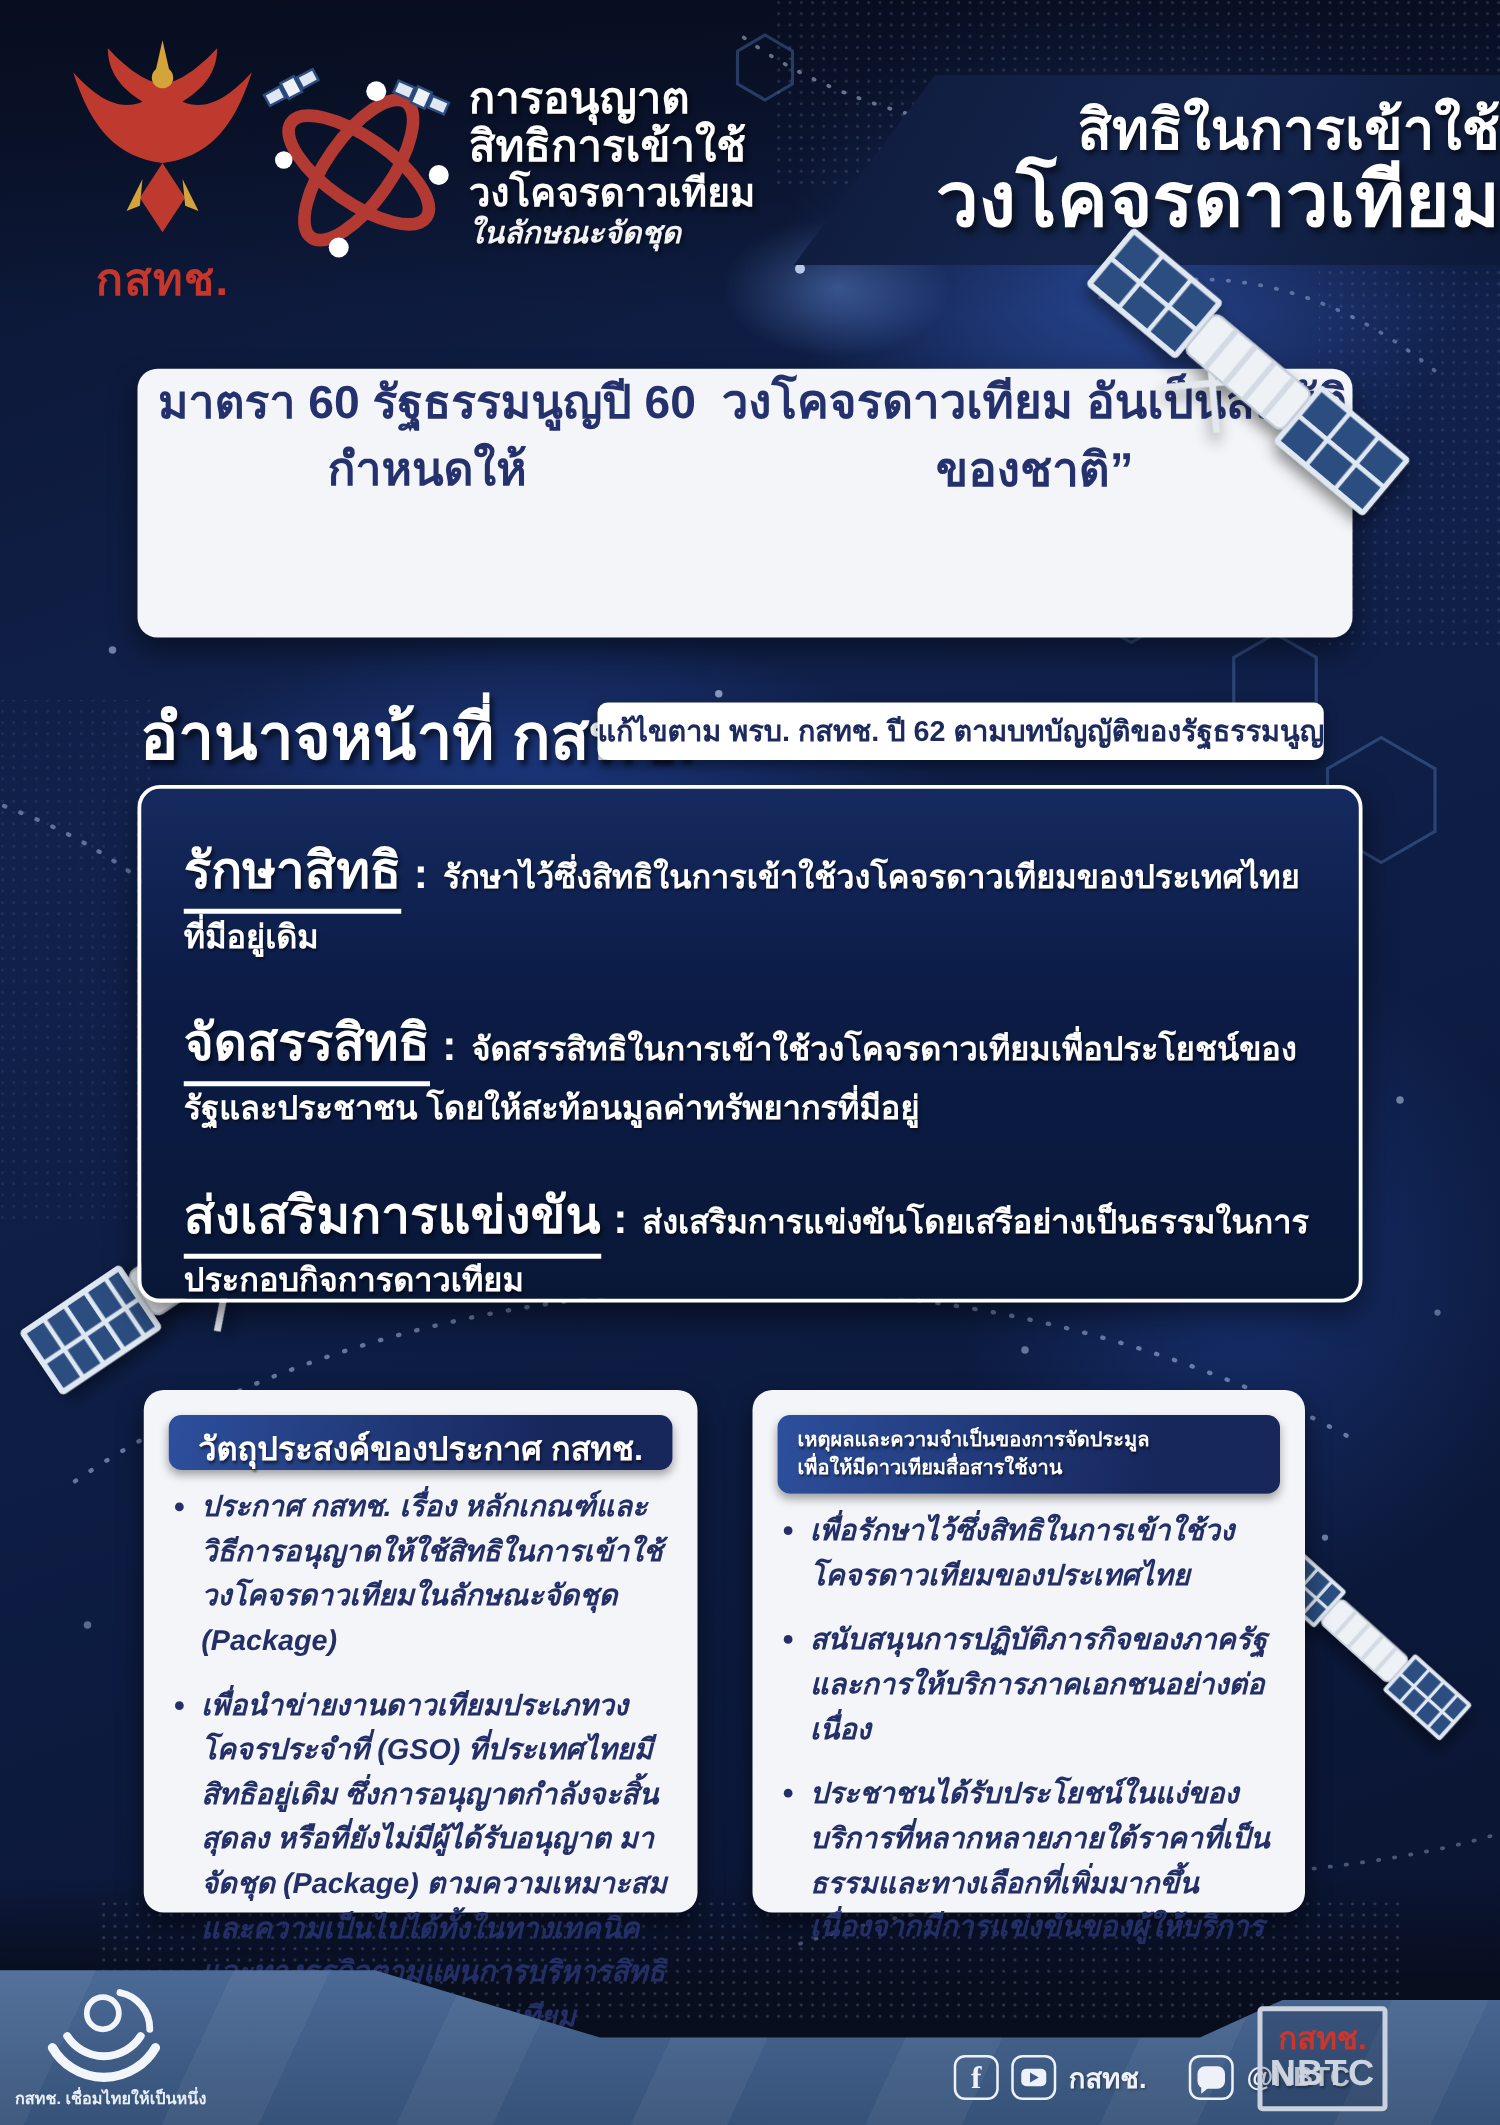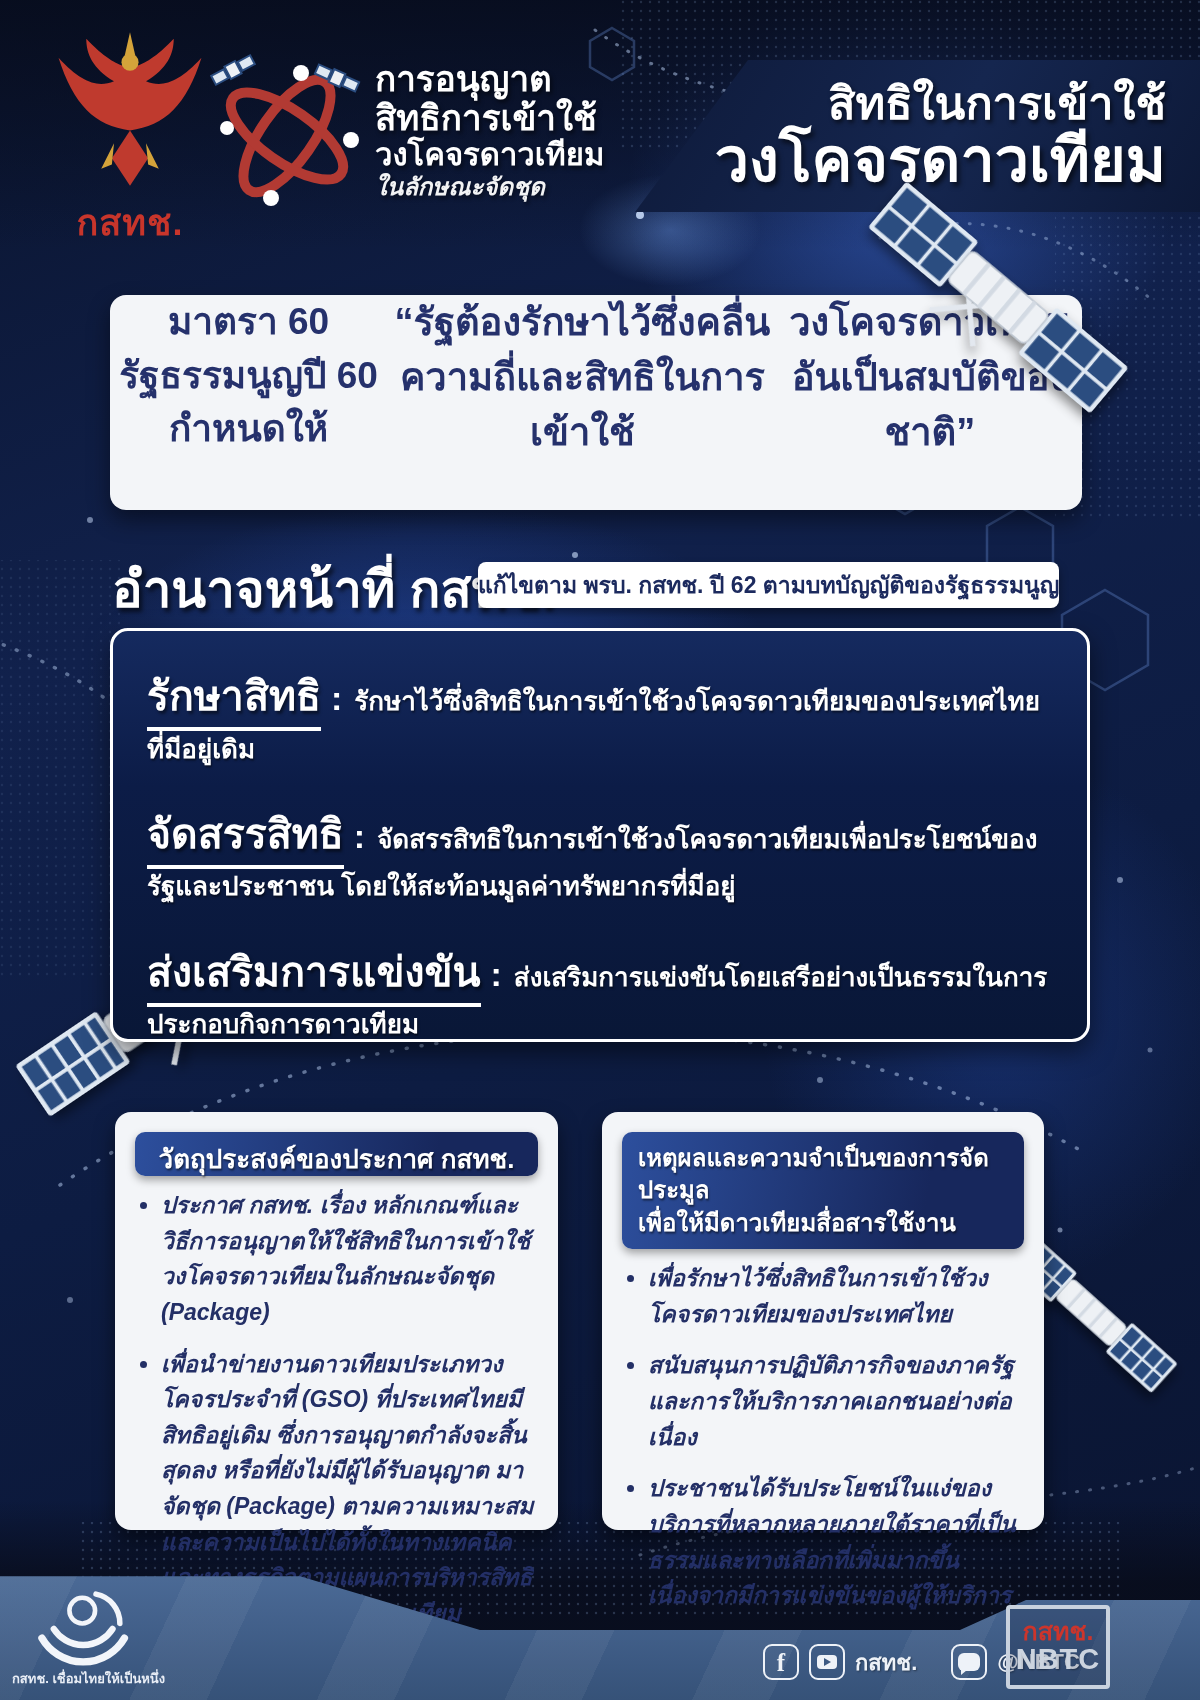--- a/index.html
+++ b/index.html
@@ -25,21 +25,21 @@
   .brand-l1{font-size:35px;font-weight:bold;line-height:1.12;}
   .brand-l2{font-size:35px;font-weight:bold;line-height:1.12;}
   .brand-l3{font-size:31px;font-weight:bold;line-height:1.15;}
   .brand-l4{font-size:24px;font-weight:600;font-style:italic;opacity:.95;line-height:1.2;}
   .banner{
     position:absolute;right:0;top:60px;width:565px;height:152px;
     background:linear-gradient(120deg,#0e1a3a 0%,#15264f 55%,#0d1938 100%);
     clip-path:polygon(20% 0,100% 0,100% 100%,0 100%);
     box-shadow:0 8px 18px rgba(0,0,0,.5);
     display:flex;flex-direction:column;justify-content:center;align-items:flex-end;
-    padding-right:34px;box-sizing:border-box;
+    box-sizing:border-box;
   }
   .banner-l1{color:#fff;font-size:45px;font-weight:bold;line-height:1.08;text-shadow:2px 3px 4px rgba(0,0,0,.6);}
   .banner-l2{color:#fff;font-size:61px;font-weight:bold;line-height:1.05;text-shadow:3px 4px 5px rgba(0,0,0,.6);}
 
   
   .quote-card{
     position:absolute;left:110px;top:295px;width:972px;height:215px;border-radius:16px;
     background:#f3f5f8;box-shadow:0 10px 22px rgba(0,0,0,.45);
     display:flex;justify-content:center;text-align:center;
   }
@@ -87,21 +87,21 @@
     box-shadow:0 10px 20px rgba(0,0,0,.5);box-sizing:border-box;padding:20px 20px 16px 20px;
   }
   .col-left{left:115px;width:443px;}
   .col-right{left:602px;width:442px;}
   .col-badge{
     background:linear-gradient(100deg,#2d4f9d 0%,#17275c 75%);
     border-radius:10px;color:#fff;font-weight:bold;
     box-shadow:0 4px 8px rgba(0,0,0,.35);text-shadow:1px 2px 2px rgba(0,0,0,.5);
   }
   .col-left .col-badge{height:44px;line-height:54px;text-align:center;font-size:26px;margin-bottom:12px;}
-  .col-right .col-badge{padding:10px 16px;font-size:24px;line-height:1.35;margin-bottom:12px;}
+  .col-right .col-badge{padding:10px 16px;font-size:16px;line-height:1.35;margin-bottom:12px;}
   .col-card ul{margin:0;padding-left:26px;color:#232f66;}
   .col-card li{font-size:23px;font-weight:600;line-height:1.55;margin-bottom:16px;font-style:italic;}
 
   
   .footer-band{
     position:absolute;left:0;top:1575px;width:1200px;height:125px;
     background:linear-gradient(180deg,#4b6a96 0%,#3c5982 70%,#365278 100%);
     clip-path:polygon(0% 1%,25% 1%,40% 44%,80% 44%,85.5% 20%,100% 20%,100% 100%,0% 100%);
   }
   .footer-band::after{
@@ -223,21 +223,20 @@
     </div>
   </div>
 
   <div class="banner">
     <div class="banner-l1">สิทธิในการเข้าใช้</div>
     <div class="banner-l2">วงโคจรดาวเทียม</div>
   </div>
 
   <div class="quote-card">
     <div class="quote-intro">มาตรา 60 รัฐธรรมนูญปี 60 กำหนดให้</div>
-    <div class="quote-line">“รัฐต้องรักษาไว้ซึ่งคลื่นความถี่และสิทธิในการเข้าใช้</div>
     <div class="quote-line">วงโคจรดาวเทียม อันเป็นสมบัติของชาติ”</div>
   </div>
 
   <div class="sat sat-top">
     <svg width="290" height="130" viewBox="-160 -65 320 130">
       <g transform="translate(-18,28) rotate(45)">
           <rect x="-44" y="-3" width="88" height="6" fill="#e3e8ef"></rect>
         </g>
       <g transform="translate(-18,28) rotate(-45)">
           <rect x="-44" y="-3" width="88" height="6" fill="#e3e8ef"></rect>

